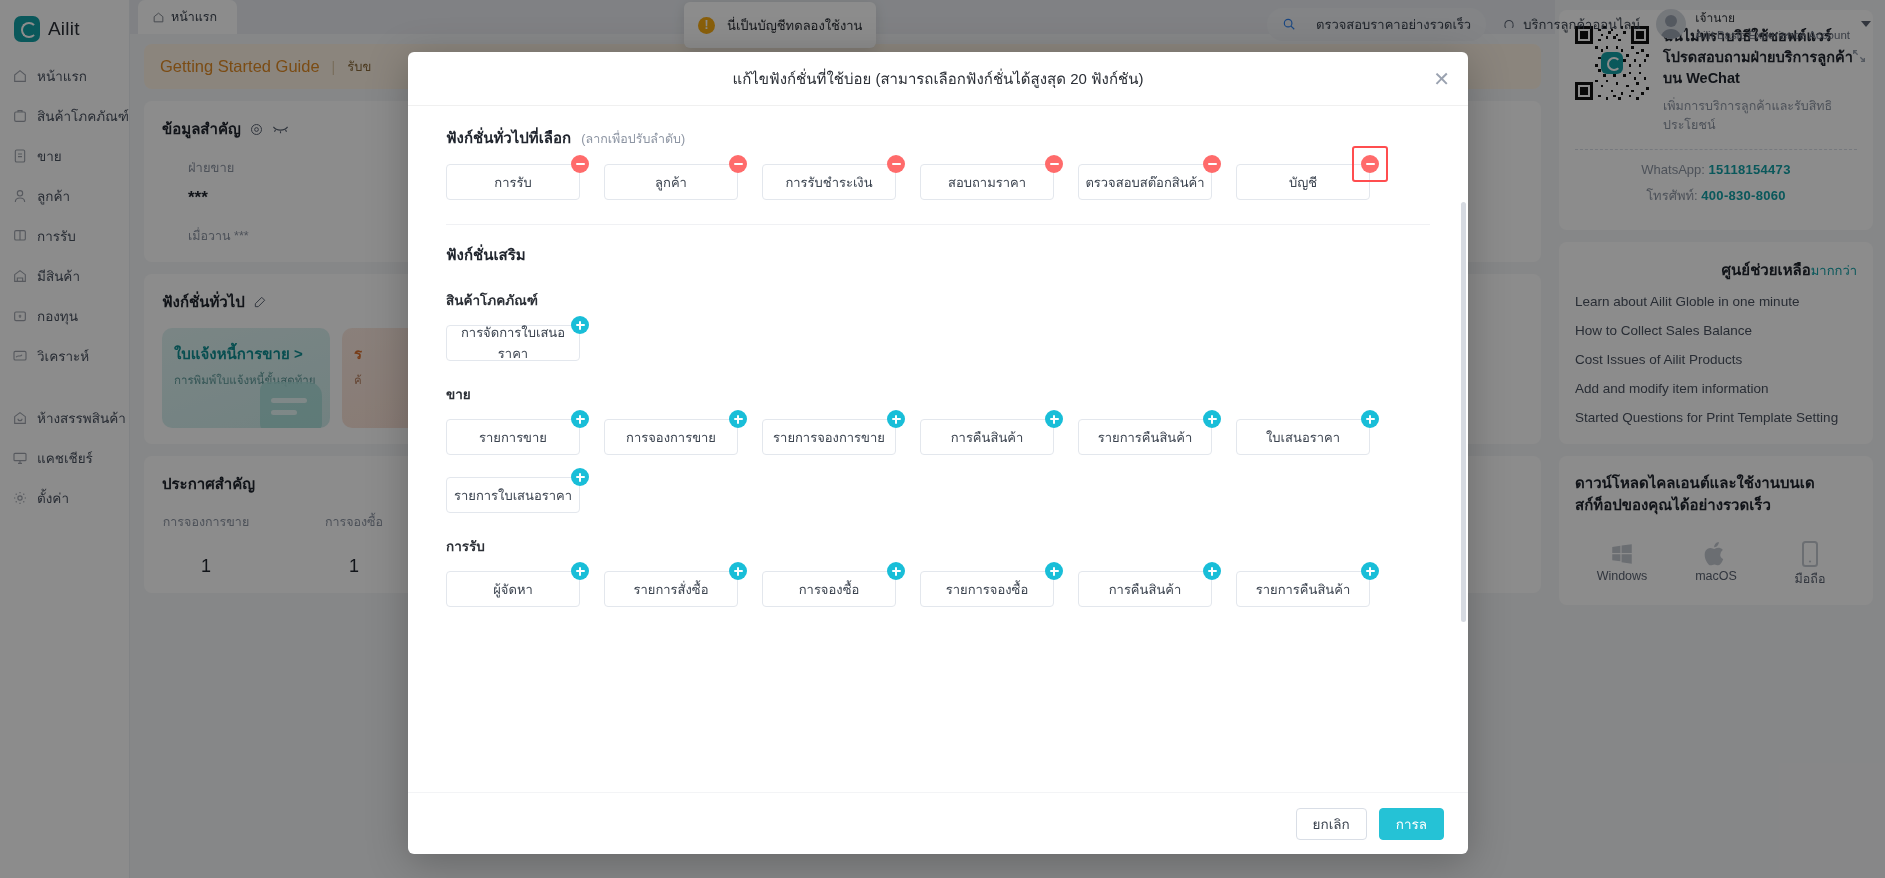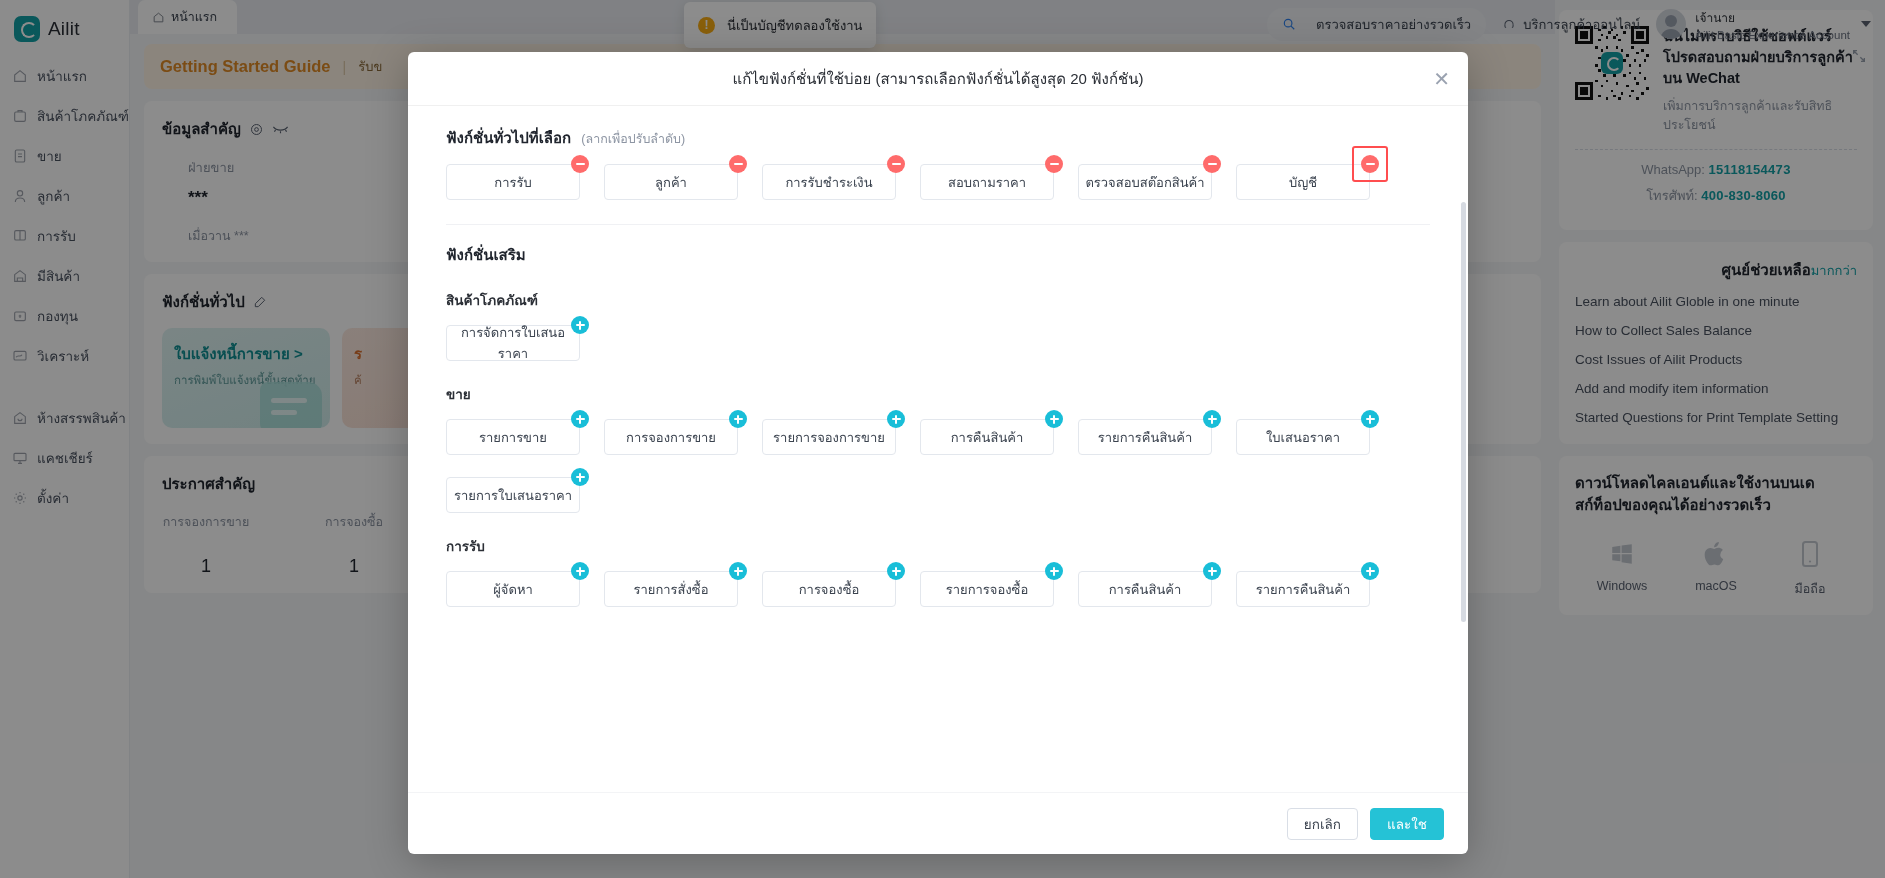--- a/index.html
+++ b/index.html
@@ -52,21 +52,21 @@
     cursor: pointer;
   }
   .tab .ico { width: 13px; height: 13px; opacity: .7; }
 
   .content { flex: 1 1 auto; padding: 10px 14px 0 14px; overflow: hidden; position: relative; }
 
   .guide-bar {
     background: #fdf3e4; border-radius: 8px; padding: 12px 16px;
     display: flex; align-items: center; gap: 12px; font-size: 14px;
   }
-  .guide-title { font-weight: bold; color: #e08a26; font-size: 16.5px; }
+  .guide-title { font-weight: normal; color: #e08a26; font-size: 16.5px; }
   .guide-sep { color: #dcc7a6; }
   .guide-sub { color: #8a6a3b; font-size: 13px; }
 
   .card {
     background: #fff; border-radius: 8px; margin-top: 12px; padding: 16px 18px;
   }
   .card-title { font-weight: bold; font-size: 15px; color: #20252e; display:flex; align-items:center; gap:8px;}
   .kpi-label { color: #8d95a3; font-size: 13px; margin-top: 16px; padding-left: 26px;}
   .kpi-value { font-weight: bold; font-size: 17px; color: #20252e; margin-top: 10px; padding-left: 26px;}
   .kpi-sub { color: #8d95a3; font-size: 12.5px; margin-top: 18px; padding-left: 26px;}
@@ -120,21 +120,21 @@
 
   .rail-head { display: flex; align-items: baseline; justify-content: flex-end; }
   .rail-title { font-weight: bold; font-size: 15px; color: #20252e; }
   .rail-more { font-size: 13px; color: #13a0a6; cursor: pointer; }
   .rail-link { font-size: 13.5px; color: #4a5260; margin-top: 11px; line-height: 1.35; cursor: pointer; }
 
   .dl-h { font-weight: bold; font-size: 15px; color: #20252e; line-height: 1.5; }
   .dl-os { display: flex; justify-content: space-around; margin-top: 22px; }
   .dl-item { text-align: center; width: 78px; cursor: pointer; }
   .dl-ico { height: 30px; display: flex; align-items: center; justify-content: center; }
-  .dl-name { font-size: 12.5px; color: #5b6372; margin-top: 10px; }
+  .dl-name { font-size: 12.5px; color: #5b6372; }
 
   .expand-btn {
     position: absolute; right: 12px; top: 48px; width: 22px; height: 22px;
     color: #9aa2b0;
   }
 
   
   .toast {
     position: absolute; left: 684px; top: 2px; width: 192px; height: 46px;
     background: #fff; border-radius: 6px; box-shadow: 0 3px 14px rgba(0,0,0,.12);
@@ -705,17 +705,17 @@
           <div class="chipwrap" style="flex-basis:100%;max-width:134px;">
             <div class="chip">รายการคืนสินค้า</div>
             <div class="badge plus"></div>
           </div>
         </div>
       </div>
     </div>
 
     <div class="modal-foot">
       <button class="btn btn-ghost">ยกเลิก</button>
-      <button class="btn btn-primary">และใช</button>
+      <button class="btn btn-primary">การล</button>
     </div>
   </div>
 
 </div>
 
 </body></html>

